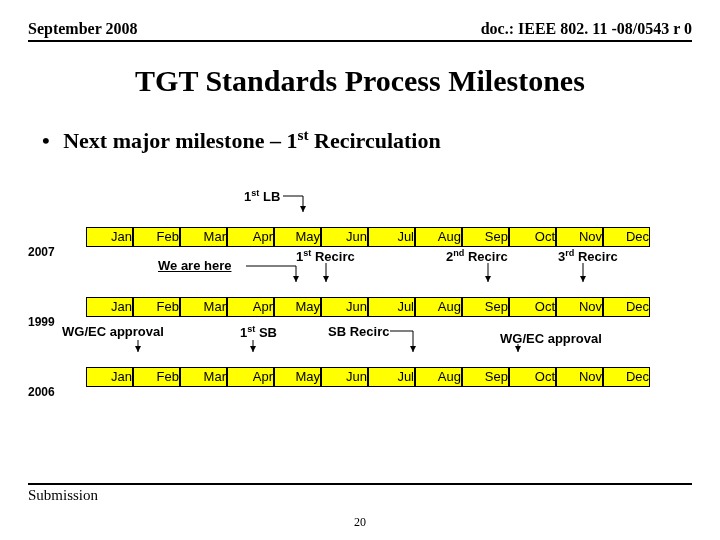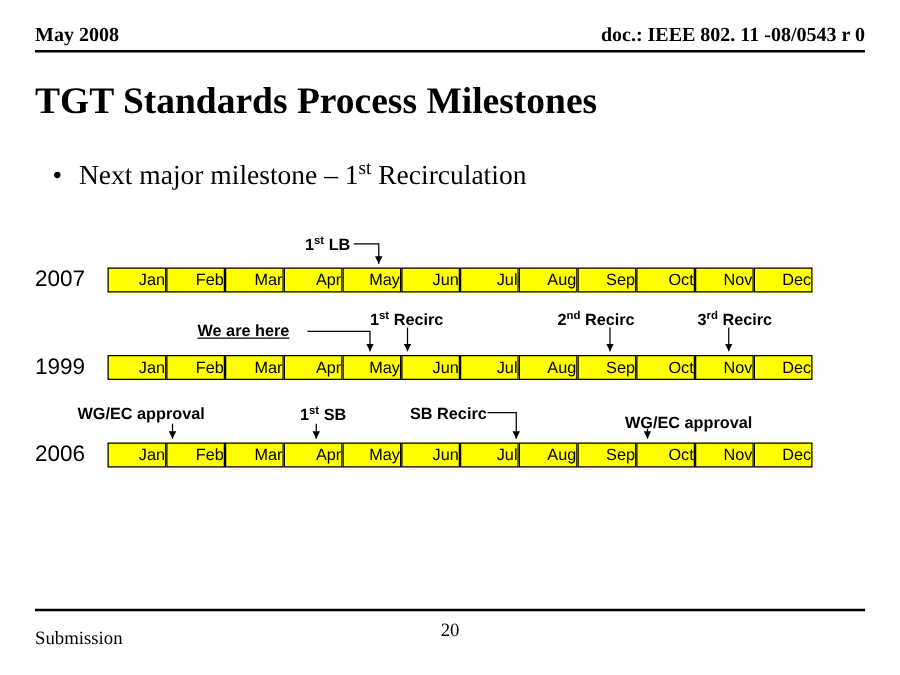--- a/index.html
+++ b/index.html
@@ -20,45 +20,48 @@
   }
   .hdr {
     display: flex;
     justify-content: space-between;
     font-weight: bold;
     font-size: 16px;
     border-bottom: 2px solid #000;
     padding-bottom: 2px;
   }
   .title {
+    text-align: center;
     font-size: 30px;
     font-weight: bold;
     margin: 22px 0 28px 0;
   }
   .bullet {
     font-size: 22px;
     margin: 0 0 34px 14px;
+    font-weight: bold;
   }
   .bullet .dot { margin-right: 8px; }
   .chart {
     position: relative;
     width: 100%;
     height: 240px;
   }
   .row {
     position: absolute;
     left: 0;
     display: flex;
     align-items: center;
   }
   .ylab {
     width: 58px;
     font-family: Arial, sans-serif;
-    font-weight: normal;
-    font-size: 18px;
+    font-weight: bold;
+    font-size: 12px;
+    margin-top: 31px;
   }
   .mrow {
     display: flex;
   }
   .mcell {
     width: 47px;
     height: 20px;
     background: #ffff00;
     border: 1px solid #000;
     box-sizing: border-box;
@@ -78,44 +81,44 @@
   svg.arrows {
     position: absolute;
     left: 0;
     top: 0;
     width: 100%;
     height: 100%;
     pointer-events: none;
   }
   .ftr {
     position: absolute;
-    bottom: 20px;
+    bottom: 36px;
     left: 28px;
     right: 28px;
     border-top: 2px solid #000;
     display: flex;
     justify-content: space-between;
     font-size: 15px;
-    padding-top: 14px;
+    padding-top: 2px;
   }
   .pgnum {
     position: absolute;
-    bottom: 26px;
+    bottom: 10px;
     width: 720px;
     left: 0;
     text-align: center;
-    font-size: 15px;
+    font-size: 12px;
   }
 </style>
 </head>
 <body>
 
 <div class="page">
   <div class="hdr">
-    <span>May 2008</span>
+    <span>September 2008</span>
     <span>doc.: IEEE 802. 11 -08/0543 r 0</span>
   </div>
 
   <div class="title">TGT  Standards Process Milestones</div>
 
   <div class="bullet">
     <span class="dot">•</span>
     <span>Next major milestone – 1</span><sup>st</sup><span> Recirculation</span>
   </div>
 

